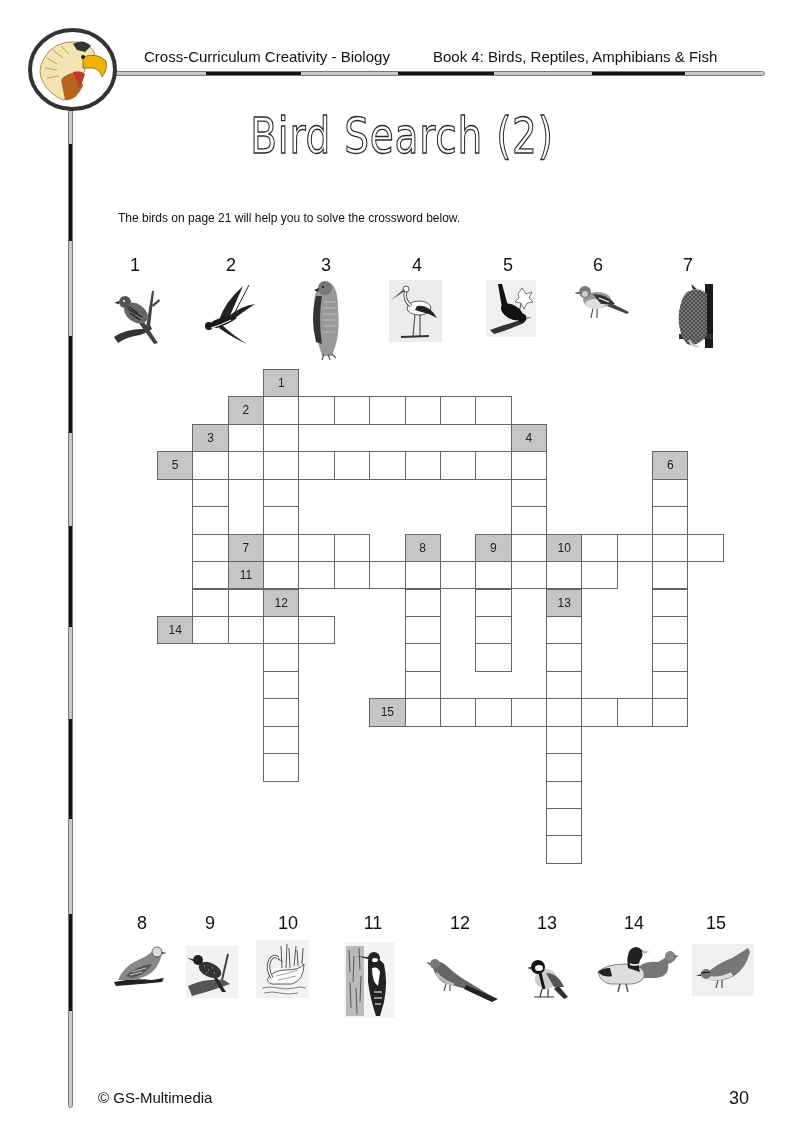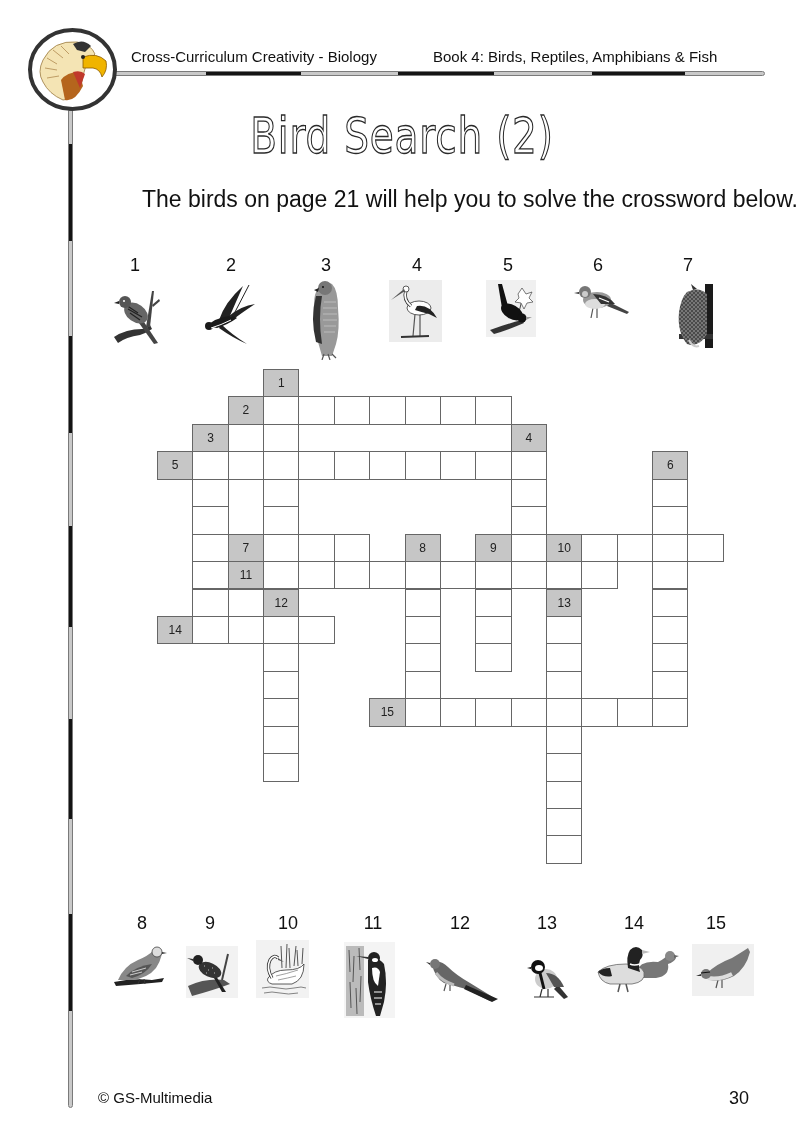--- a/index.html
+++ b/index.html
@@ -21,21 +21,21 @@
           background: linear-gradient(to bottom,
             #c9c9c9 0 33px, #141414 33px 130px, #c9c9c9 130px 225px,
             #141414 225px 322px, #c9c9c9 322px 415px, #141414 415px 516px,
             #c9c9c9 516px 608px, #141414 608px 708px, #c9c9c9 708px 803px,
             #141414 803px 900px, #c9c9c9 900px 998px); }
 
   
   .title { left: 0; width: 804px; top: 104px; text-align: center; font-size: 50px; line-height: 64px;
            color: #ffffff; -webkit-text-stroke: 1.3px #2a2a2a; font-family: "DejaVu Sans", sans-serif;
            transform: scaleX(0.78); transform-origin: 402px 0; letter-spacing: 1px; }
-  .instruction { left: 118px; top: 188px; font-size: 23px; line-height: 22px; white-space: nowrap; margin-left: 24px; }
+  .instruction { left: 118px; top: 207px; font-size: 12px; line-height: 22px; white-space: nowrap; }
 
   
   .num { width: 40px; text-align: center; font-size: 18px; line-height: 22px; color: #111; }
   .bird svg { width: 100%; height: 100%; display: block; }
 
   
   .grid { left: 157px; top: 369px; width: 570px; height: 500px; }
   .cell { position: absolute; width: 36.4px; height: 28.4px; box-sizing: border-box;
           border: 1px solid var(--grid-line, #666); background: #fff;
           font-size: 12px; line-height: 26px; text-align: center; color: #222; }
@@ -57,21 +57,21 @@
     <path d="M16 32 Q26 12 50 14 Q64 16 68 26 L60 34 Q56 46 54 58 Q46 72 36 72 Q22 66 16 54 Q10 44 16 32 Z" fill="#f4e4b4" stroke="#9a7a40" stroke-width="0.8"></path>
     <path d="M20 30 L30 36 M18 40 L30 42 M20 50 L32 48 M26 22 L36 30 M34 18 L42 26" stroke="#b08a50" stroke-width="0.8"></path>
     <path d="M34 52 Q40 44 52 44 L56 58 Q48 74 38 72 Z" fill="#b5651d"></path>
     <path d="M46 44 Q54 42 58 46 L53 60 Z" fill="#c0392b"></path>
     <path d="M46 16 Q56 10 64 18 L58 24 L50 22 Z" fill="#333"></path>
     <path d="M56 29 Q70 24 79 33 Q81 42 75 49 Q73 41 66 40 L56 40 Z" fill="#f0b400" stroke="#8a5a00" stroke-width="0.8"></path>
     <circle cx="56" cy="29" r="2" fill="#222"></circle>
   </svg>
 </div>
 
-<div class="abs hdr-text" style="left:131px">Cross-Curriculum Creativity - Biology</div>
+<div class="abs hdr-text" style="left:144px">Cross-Curriculum Creativity - Biology</div>
 <div class="abs hdr-text" style="left:433px">Book 4: Birds, Reptiles, Amphibians &amp; Fish</div>
 
 <div class="abs title">Bird Search (2)</div>
 <div class="abs instruction">The birds on page 21 will help you to solve the crossword below.</div>
 
 <div class="abs num" style="left:115px;top:254px">1</div>
 <div class="abs num" style="left:211px;top:254px">2</div>
 <div class="abs num" style="left:306px;top:254px">3</div>
 <div class="abs num" style="left:397px;top:254px">4</div>
 <div class="abs num" style="left:488px;top:254px">5</div>

